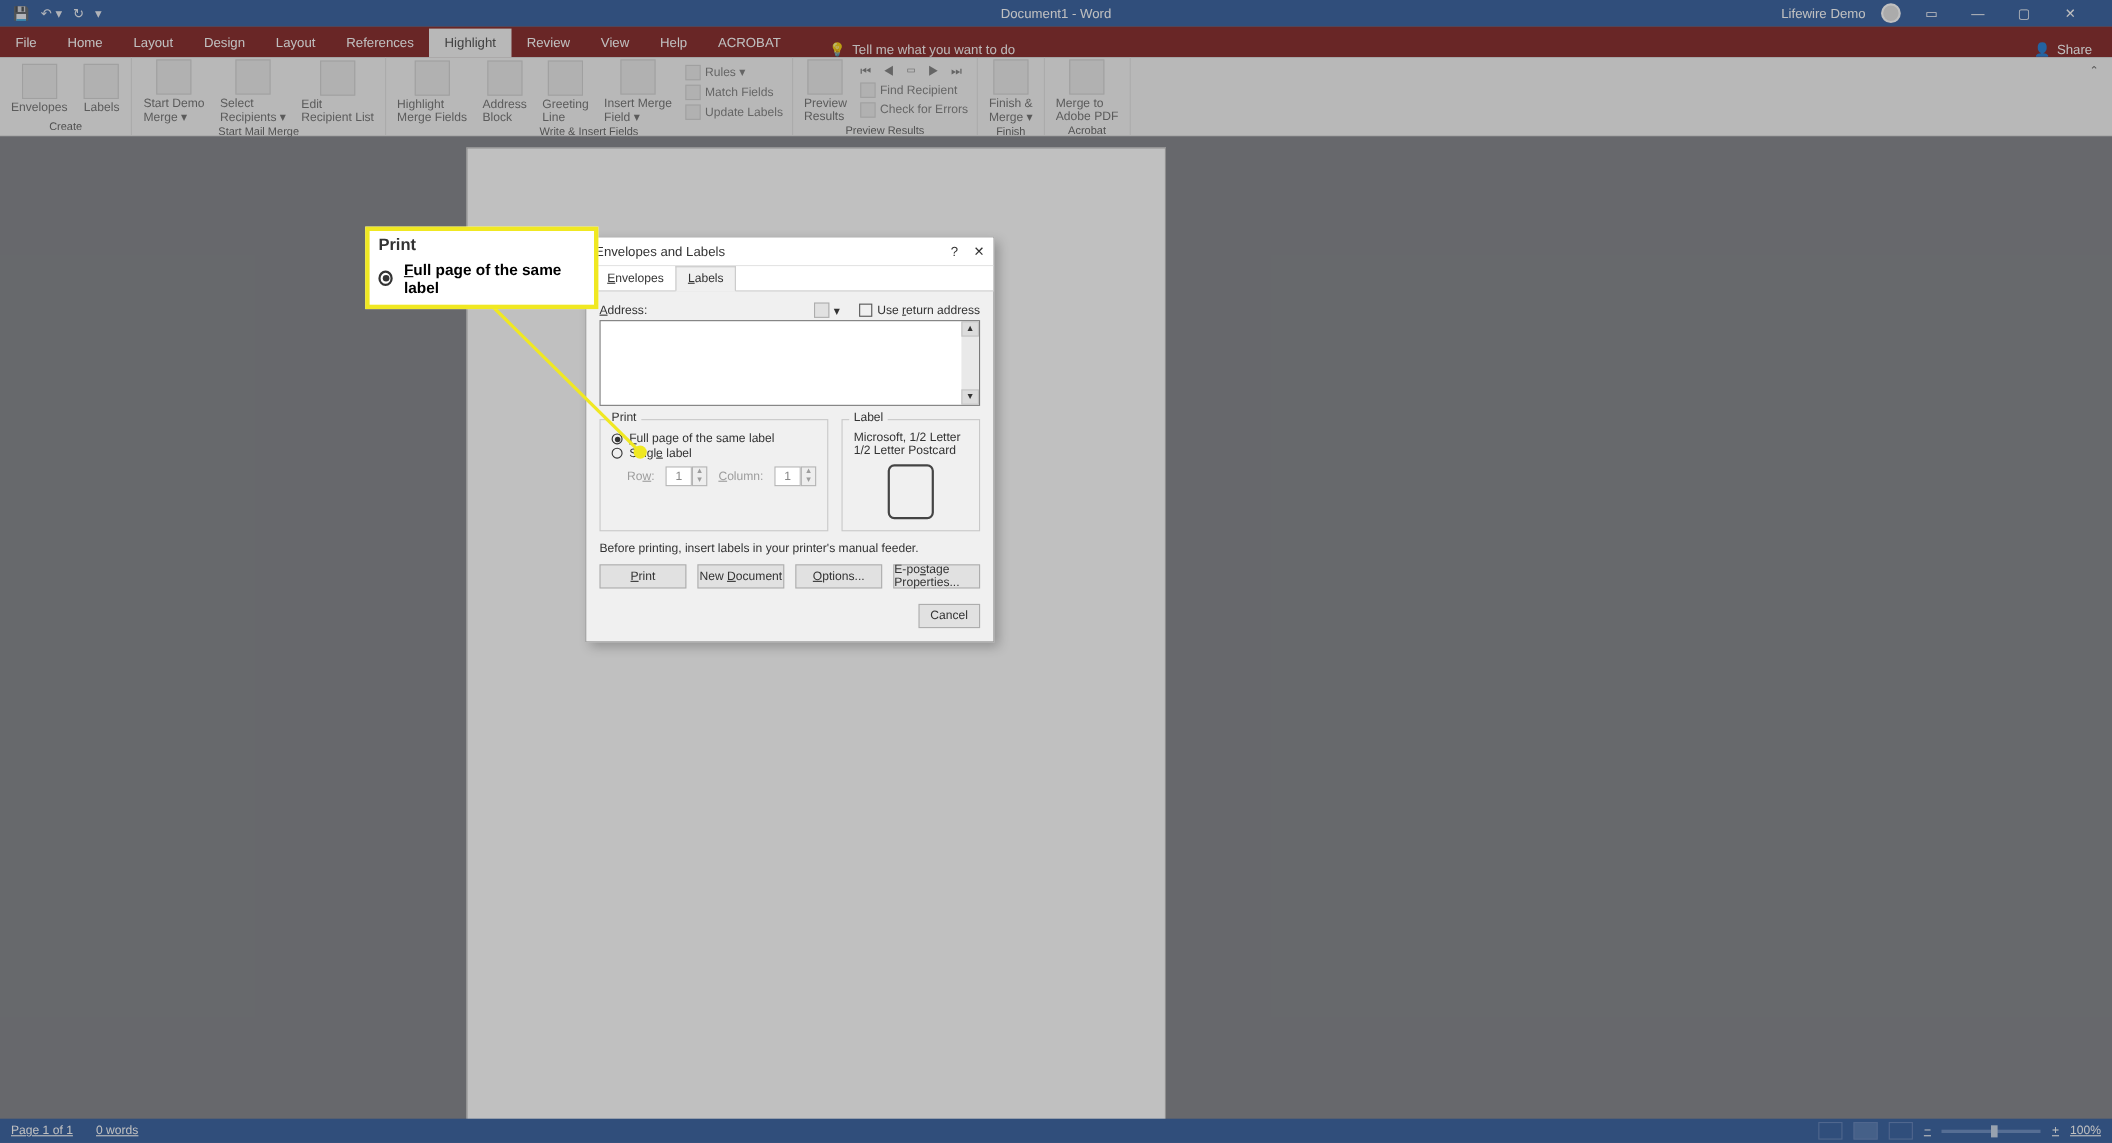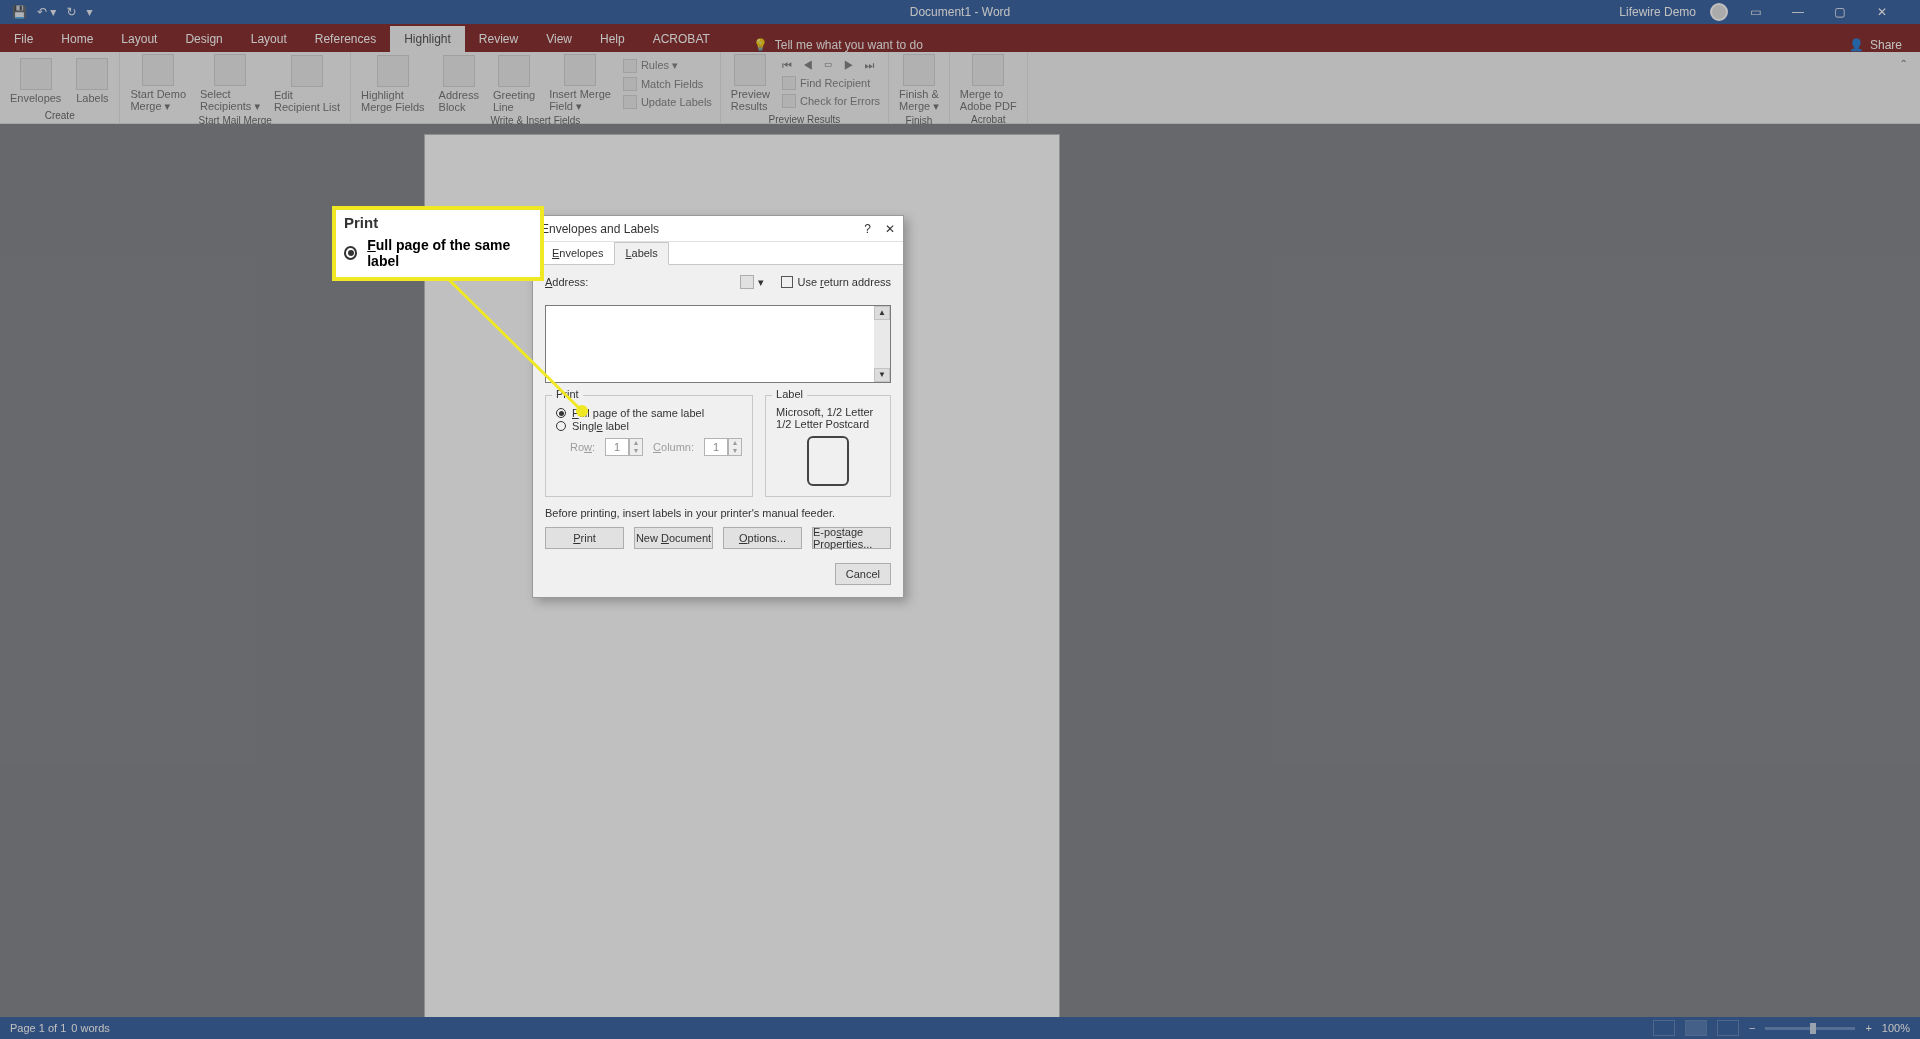--- a/index.html
+++ b/index.html
@@ -37,21 +37,21 @@
 .page { position:absolute; left:424px; top:10px; width:636px; height:100%; background:#fff; border:1px solid #b7b7b7; }
 
 
 .dialog { position:absolute; left:532px; top:215px; width:372px; background:#f0f0f0; border:1px solid #9a9a9a; box-shadow: 4px 4px 10px rgba(0,0,0,.25); }
 .dialog .titlebar2 { height:26px; background:#fff; border-bottom:1px solid #e1e1e1; display:flex; align-items:center; padding:0 8px; font-size:12px; color:#333; }
 .dialog .titlebar2 .sp { margin-left:auto; display:flex; gap:14px; }
 .dialog .tabs { display:flex; background:#fff; border-bottom:1px solid #c8c8c8; padding-left:8px; }
 .dialog .tabs .dtab { padding:4px 10px; font-size:11px; color:#333; border:1px solid transparent; cursor:pointer; }
 .dialog .tabs .dtab.active { border:1px solid #c8c8c8; border-bottom:1px solid #f0f0f0; background:#f0f0f0; margin-bottom:-1px; }
 .dialog .body { padding:10px 12px 12px; font-size:11px; color:#333; }
-.addr-row { display:flex; align-items:center; margin-bottom:16px; }
+.addr-row { display:flex; align-items:center; margin-bottom:2px; }
 .addr-row .rt { margin-left:auto; display:flex; align-items:center; gap:4px; }
 .addr-box { width:100%; height:78px; background:#fff; border:1px solid #7a7a7a; position:relative; }
 .addr-box .scroll { position:absolute; right:0; top:0; bottom:0; width:16px; background:#e9e9e9; }
 .addr-box .scroll .arrow { height:14px; background:#dcdcdc; border:1px solid #c3c3c3; font-size:8px; text-align:center; line-height:12px; }
 
 .sections { display:flex; gap:12px; margin-top:12px; }
 .fieldset { border:1px solid #c8c8c8; padding:10px 10px 10px; position:relative; flex:1; }
 .fieldset .legend { position:absolute; top:-8px; left:6px; background:#f0f0f0; padding:0 4px; font-size:11px; }
 .radio { display:flex; align-items:center; gap:6px; margin:1px 0; }
 .radio .r { width:10px; height:10px; border:1px solid #333; border-radius:50%; display:flex; align-items:center; justify-content:center; }
@@ -74,21 +74,21 @@
 .callout .t { font-weight:600; font-size:15px; color:#333; }
 .callout .row { display:flex; align-items:center; gap:10px; margin-top:6px; }
 .callout .r2 { width:14px; height:14px; border:2px solid #333; border-radius:50%; display:flex; align-items:center; justify-content:center; }
 .callout .r2::after { content:""; width:6px; height:6px; background:#333; border-radius:50%; }
 .callout .lbl { font-size:14px; font-weight:600; }
 .leader { position:absolute; left:436px; top:267px; width:180px; height:176px; z-index:4; pointer-events:none; }
 .leader line { stroke:#f0e822; stroke-width:3; }
 .leader circle { fill:#f0e822; }
 
 
-.status { position:absolute; left:0; right:0; bottom:0; height:22px; background:#2b579a; color:#fff; font-size:11px; display:flex; align-items:center; padding:0 10px; gap:5px; }
+.status { position:absolute; left:0; right:0; bottom:0; height:22px; background:#2b579a; color:#fff; font-size:11px; display:flex; align-items:center; padding:0 10px; gap:21px;text-decoration:underline; }
 .status .right { margin-left:auto; display:flex; align-items:center; gap:10px; }
 .status .vb { width:22px; height:16px; border:1px solid #5b7cb5; }
 .status .vb.active { background:#4a72ad; }
 .status .zslider { width:90px; height:3px; background:#6487be; position:relative; }
 .status .zslider .thumb { position:absolute; left:50%; top:-4px; width:6px; height:11px; background:#c5d3e6; }
 
 .dim-all { position:absolute; inset:0; background:rgba(60,60,60,0.32); z-index:2; }
 
 </style>
 </head>

